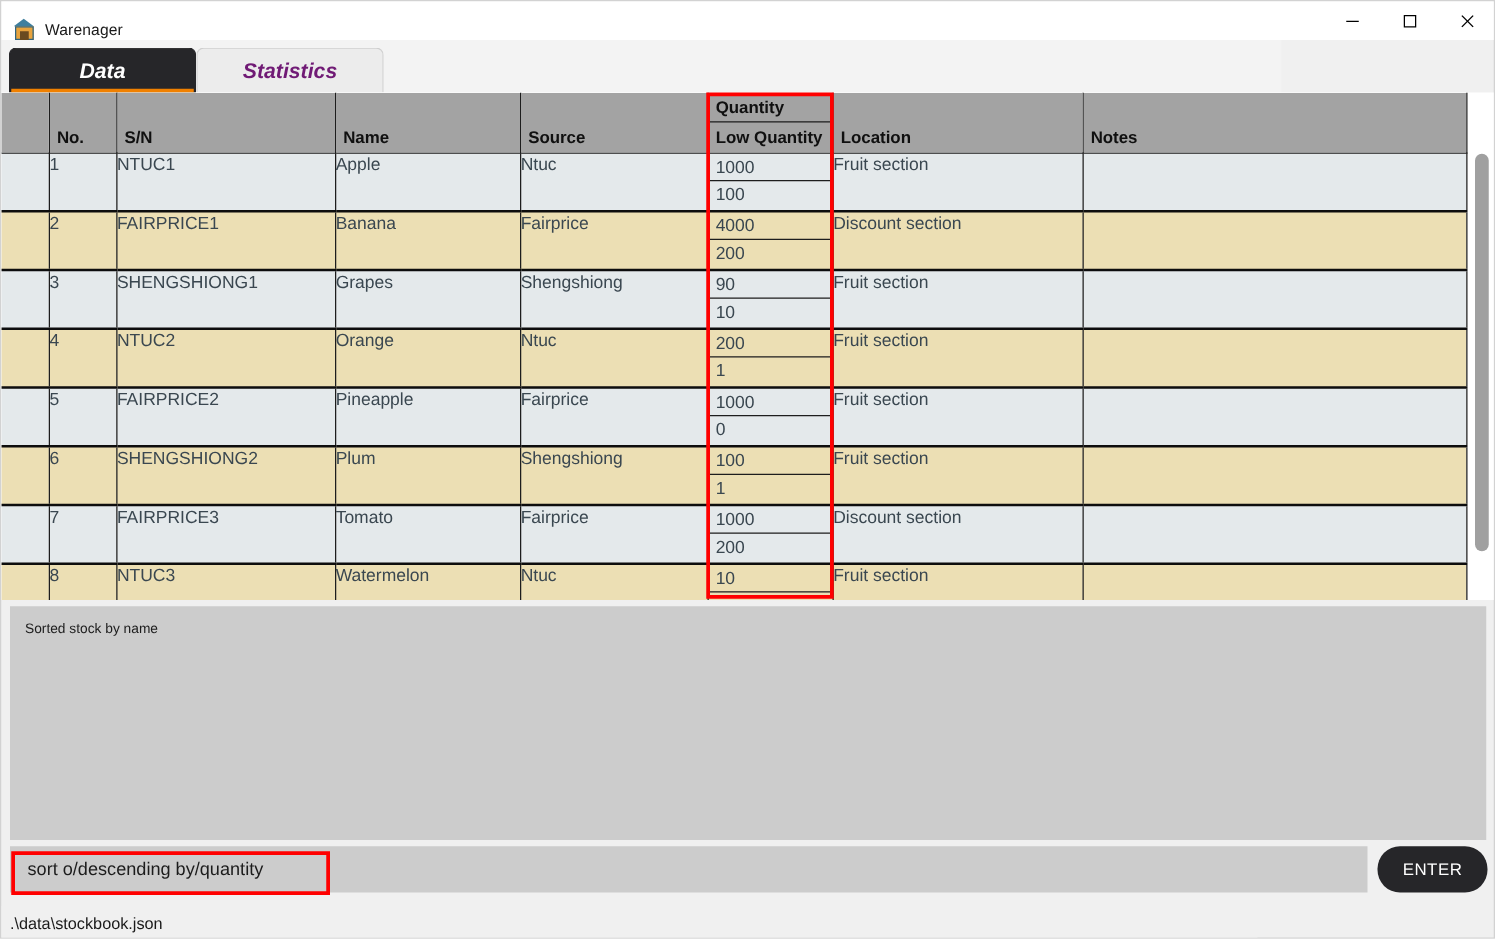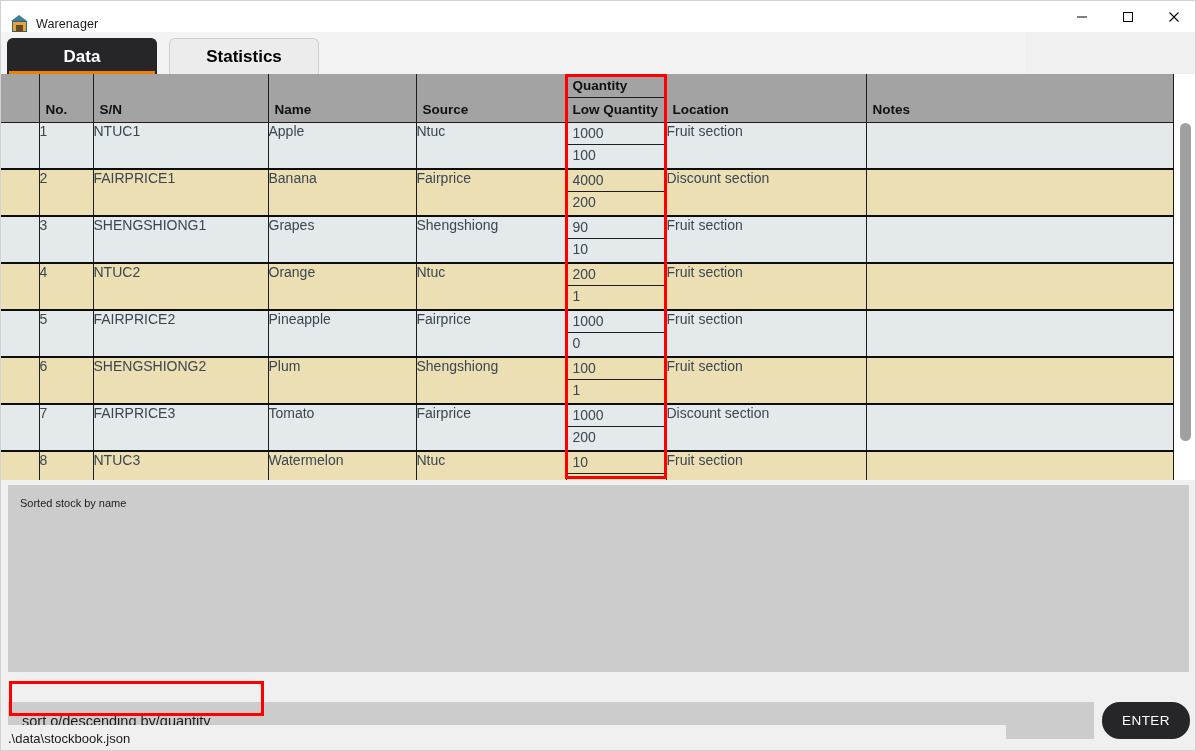--- a/index.html
+++ b/index.html
@@ -52,32 +52,32 @@
     color: #000; font-size: 13px; line-height: 1;
   }
   .winbtn svg { display: block; }
 
   
   .tabbar {
     position: absolute; left: 0; top: 31px;
     width: 1024px; height: 42px;
     background: #f3f3f3;
     padding-left: 6px;
-    display: flex; align-items: flex-end; gap: 12px;
+    display: flex; align-items: flex-end; gap: 0; font-style: italic;
   }
   .tab {
     height: 36px; min-width: 150px;
     display: flex; align-items: center; justify-content: center;
     border-radius: 6px 6px 0 0;
     font-size: 17px; font-weight: bold;
     padding: 0 22px;
     position: relative;
   }
   .tab.inactive {
-    background: #ececec; color: #000000;
+    background: #ececec; color: #701a75;
     border: 1px solid #cfcfcf; border-bottom: none; align-items: center;
   }
   .tab.active {
     background: #262629; color: #ffffff;
     border: 1px solid #262629; border-bottom: none;
   }
   .tab.active::after {
     content: ""; position: absolute; left: 1px; right: 1px; bottom: 0;
     height: 3px; background: #f08000;
   }
@@ -174,21 +174,21 @@
     width: 1181px; height: 187px;
     background: #cccccc;
   }
   .result-text {
     padding: 12px 0 0 12px;
     font-size: 11px; color: #1c1c1c;
   }
 
   
   .cmd-row {
-    position: absolute; left: 7px; top: 701px;
+    position: absolute; left: 7px; top: 676px;
     width: 1182px; height: 37px;
     display: flex; 
   }
   .cmd-input {
     width: 1086px; height: 37px;
     background: #cccccc; border: none; outline: none;
     font-family: "Liberation Sans", sans-serif;
     font-size: 14.5px; color: #1c1c1c;
     padding-left: 14px;
   }

